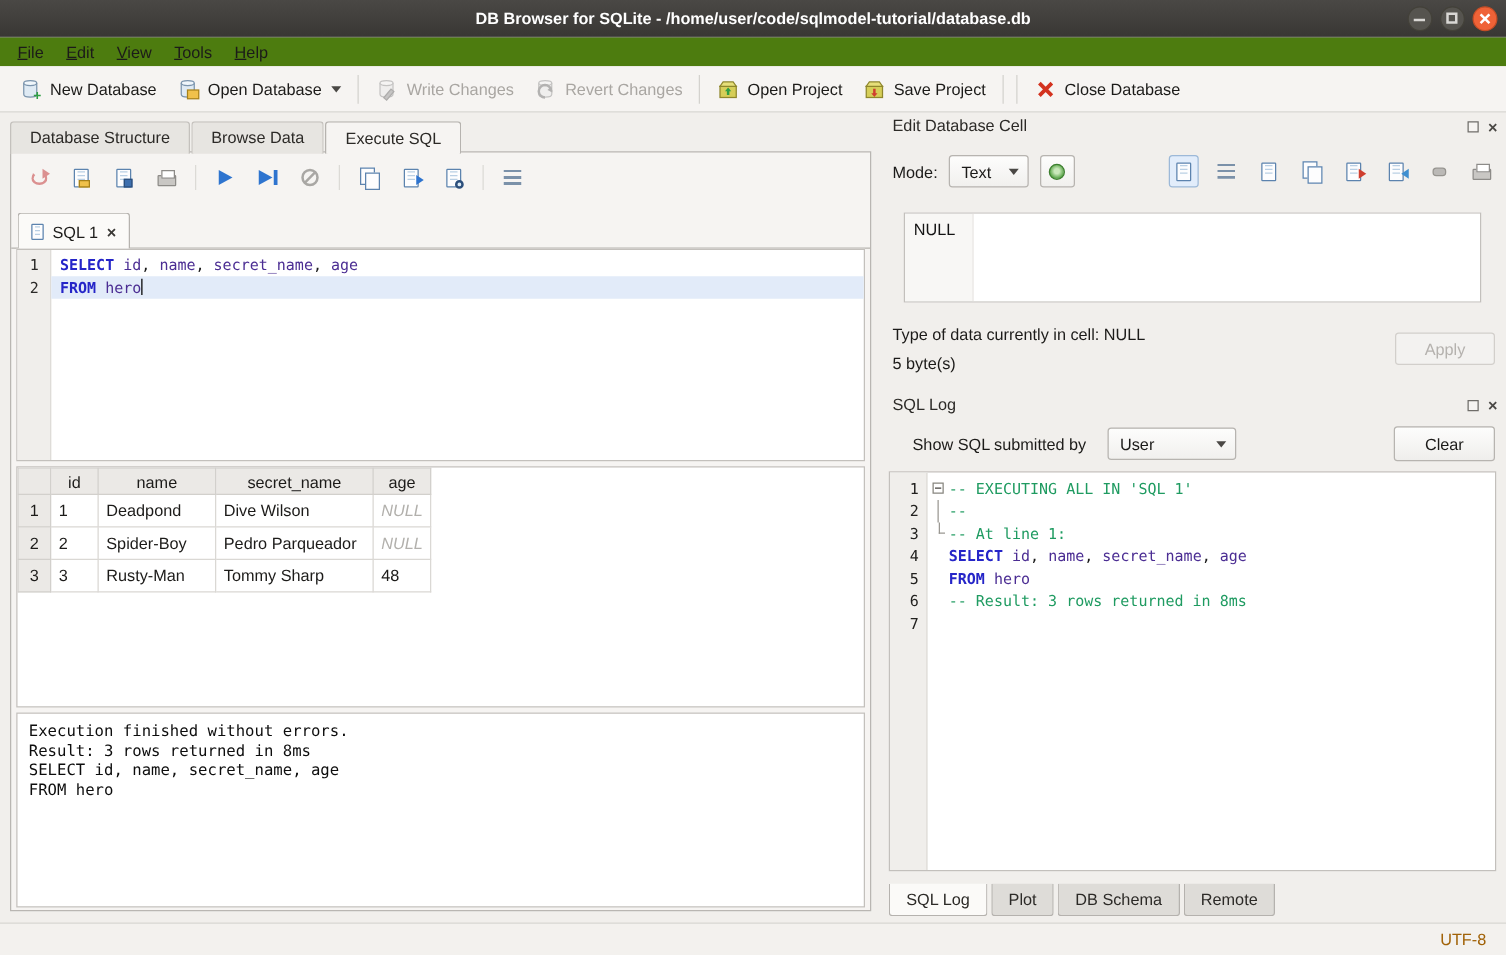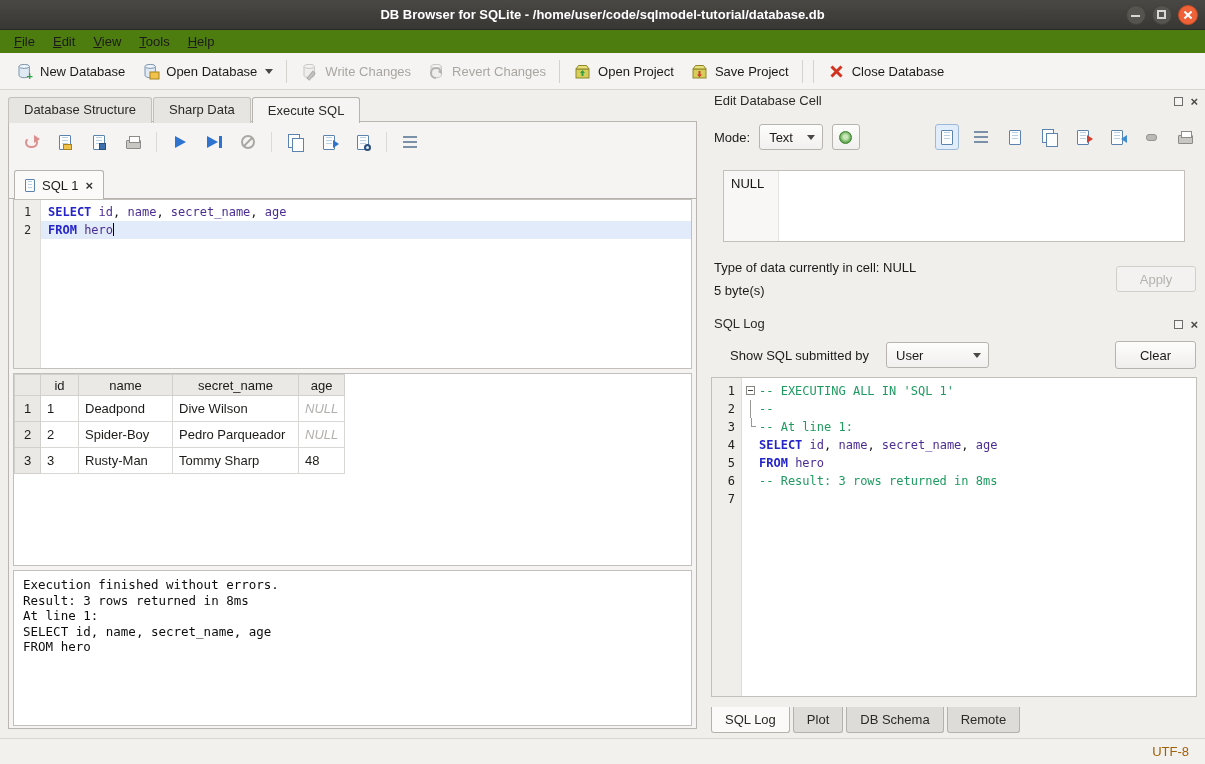--- a/index.html
+++ b/index.html
@@ -250,21 +250,21 @@
         <svg width="17" height="17" viewBox="0 0 17 17">
             <path d="M3.5 3.5l10 10M13.5 3.5l-10 10" stroke="#d3321f" stroke-width="3"></path>
           </svg>
       </span>
       <span>Close Database</span>
     </div>
   </div>
 
   <div class="main-tabs">
     <div class="mtab">Database Structure</div>
-    <div class="mtab">Sharp Data</div>
+    <div class="mtab">Browse Data</div>
     <div class="mtab active">Execute SQL</div>
   </div>
 
   <div class="lframe">
 
     <div class="itb">
       <div class="itb-btn">
           <span class="ic-arc"></span>
         </div>
       <div class="itb-btn">
@@ -375,21 +375,20 @@
             <td>Tommy Sharp</td>
             <td>48</td>
           </tr>
         </tbody>
       </table>
     </div>
 
     <div class="msgbox">
       <div>Execution finished without errors.</div>
       <div>Result: 3 rows returned in 8ms</div>
-      <div>At line 1:</div>
       <div>SELECT id, name, secret_name, age</div>
       <div>FROM hero</div>
     </div>
   </div>
 
   <div class="dock">
 
     <div class="panel-title" style="top:3px;">Edit Database Cell</div>
     <div class="panel-icons" style="top:5px;">
       <span class="float-ic"></span>

